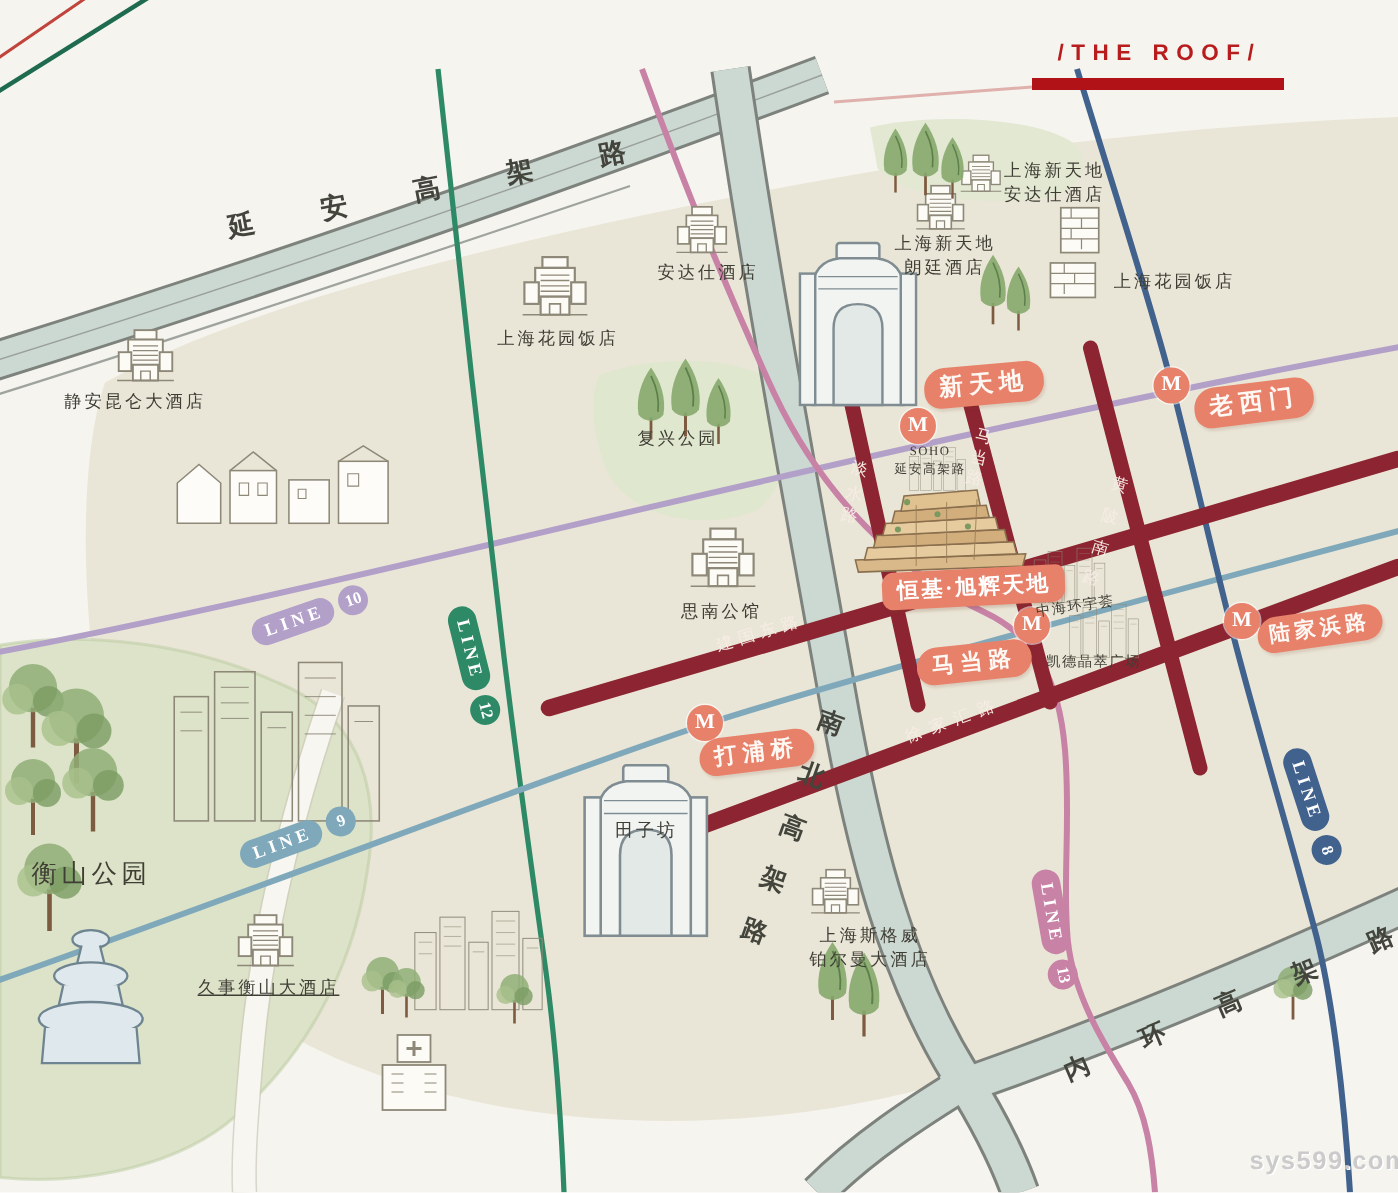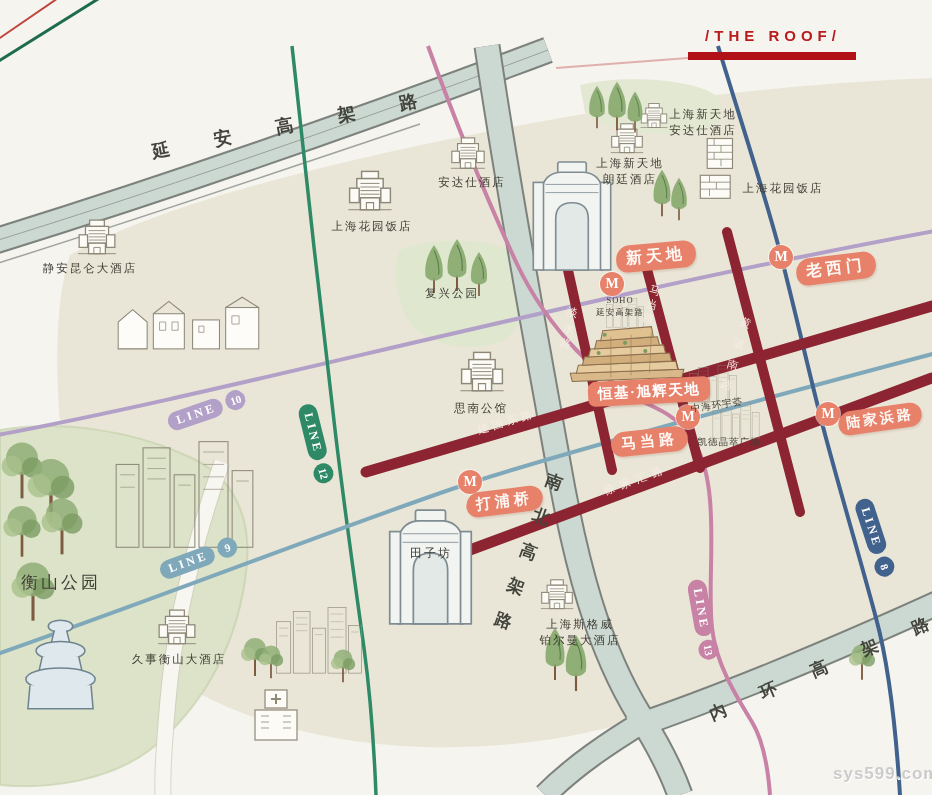--- a/index.html
+++ b/index.html
@@ -291,21 +291,21 @@
 <div class="lbl" style="left:452px;top:285px;">复兴公园</div>
 <div class="lbl" style="left:481px;top:400px;">思南公馆</div>
 <div class="lbl two tiny" style="left:620px;top:295px;">
   <div>SOHO</div>
   <div>延安高架路</div>
 </div>
 <div class="lbl" style="left:717px;top:398px;font-size:9.5px;letter-spacing:1px;transform:translateX(-50%) rotate(-8deg);">中海环宇荟</div>
 <div class="lbl" style="left:729px;top:435px;font-size:9.5px;letter-spacing:1px;">凯德晶萃广场</div>
 <div class="lbl" style="left:431px;top:501px;font-size:12px;margin-top:43px;">田子坊</div>
 <div class="lbl" style="left:61px;top:570px;font-size:17px;letter-spacing:3px;">衡山公园</div>
-<div class="lbl" style="left:179px;top:651px;">久事衡山大酒店</div>
+<div class="lbl" style="left:179px;top:651px;text-decoration:underline;">久事衡山大酒店</div>
 <div class="lbl two" style="left:560px;top:616px;margin-left:20px;">
   <div>上海斯格威</div>
   <div>铂尔曼大酒店</div>
 </div>
 
 <div class="watermark">sys599.com</div>
 
 </div>
 
 </body></html>

